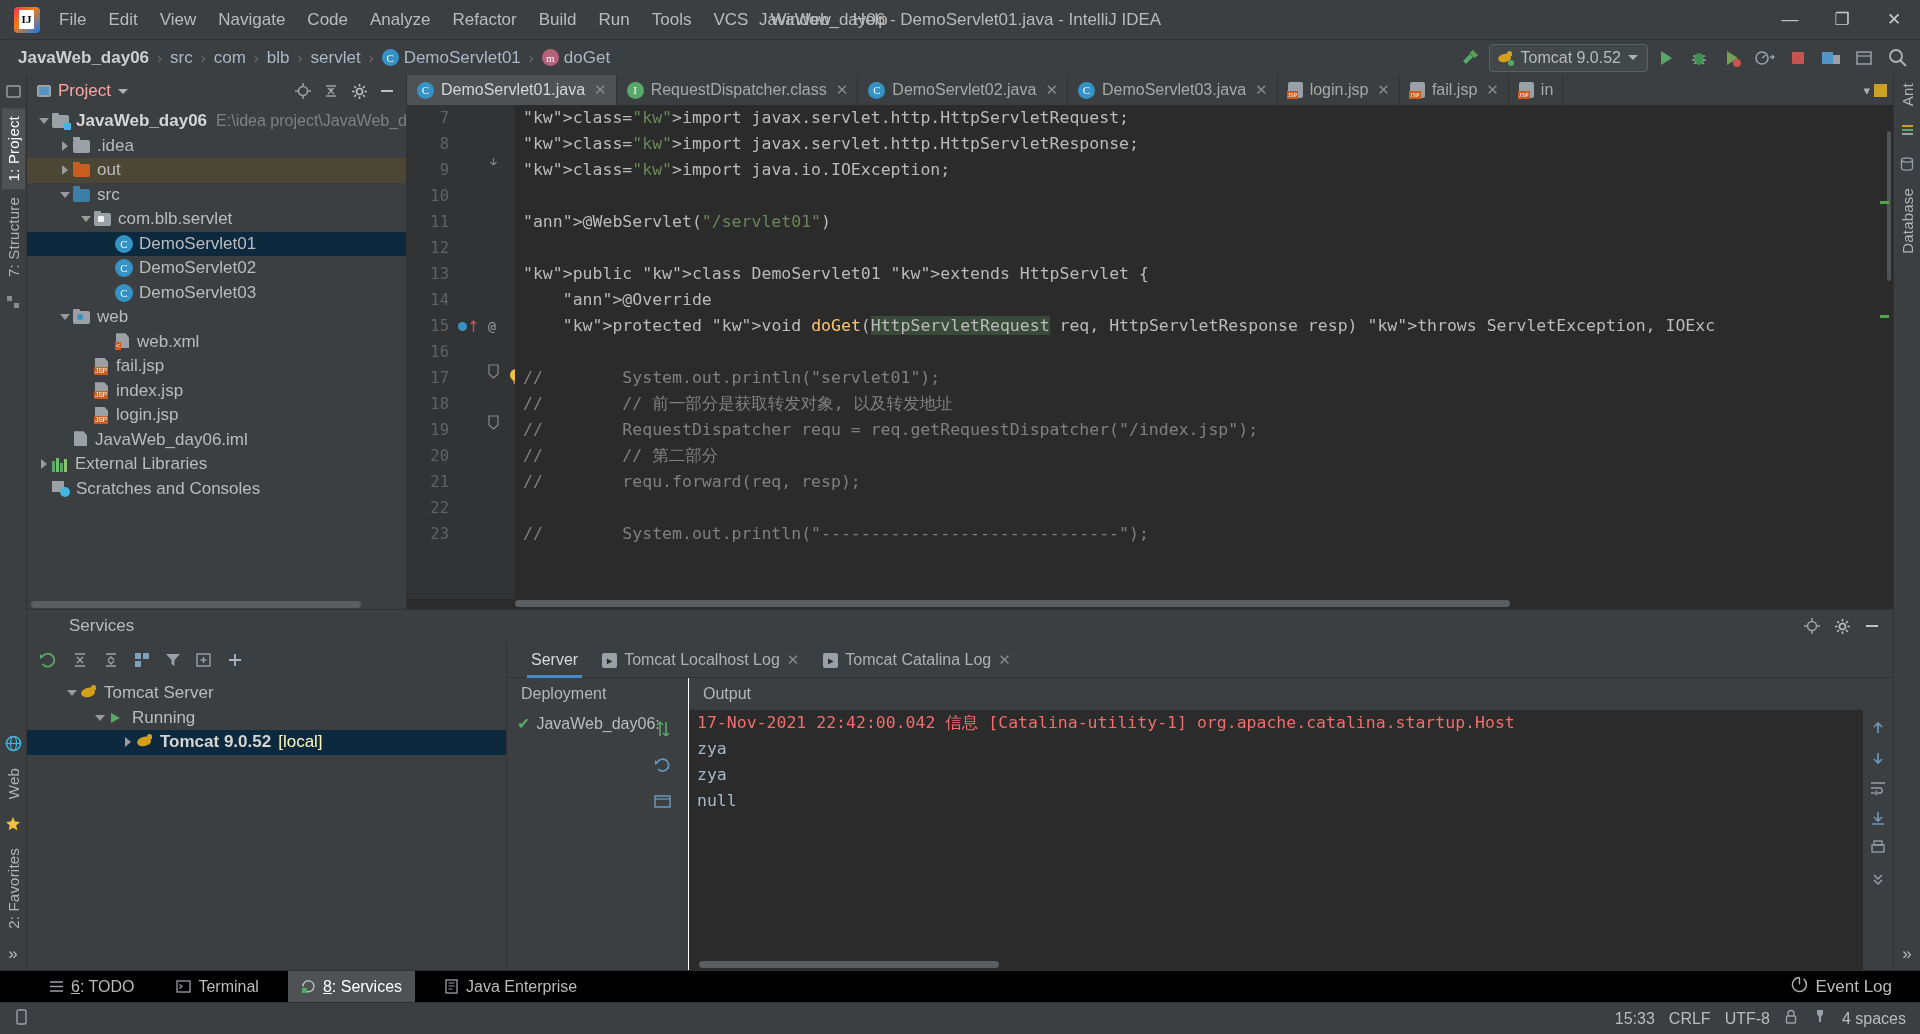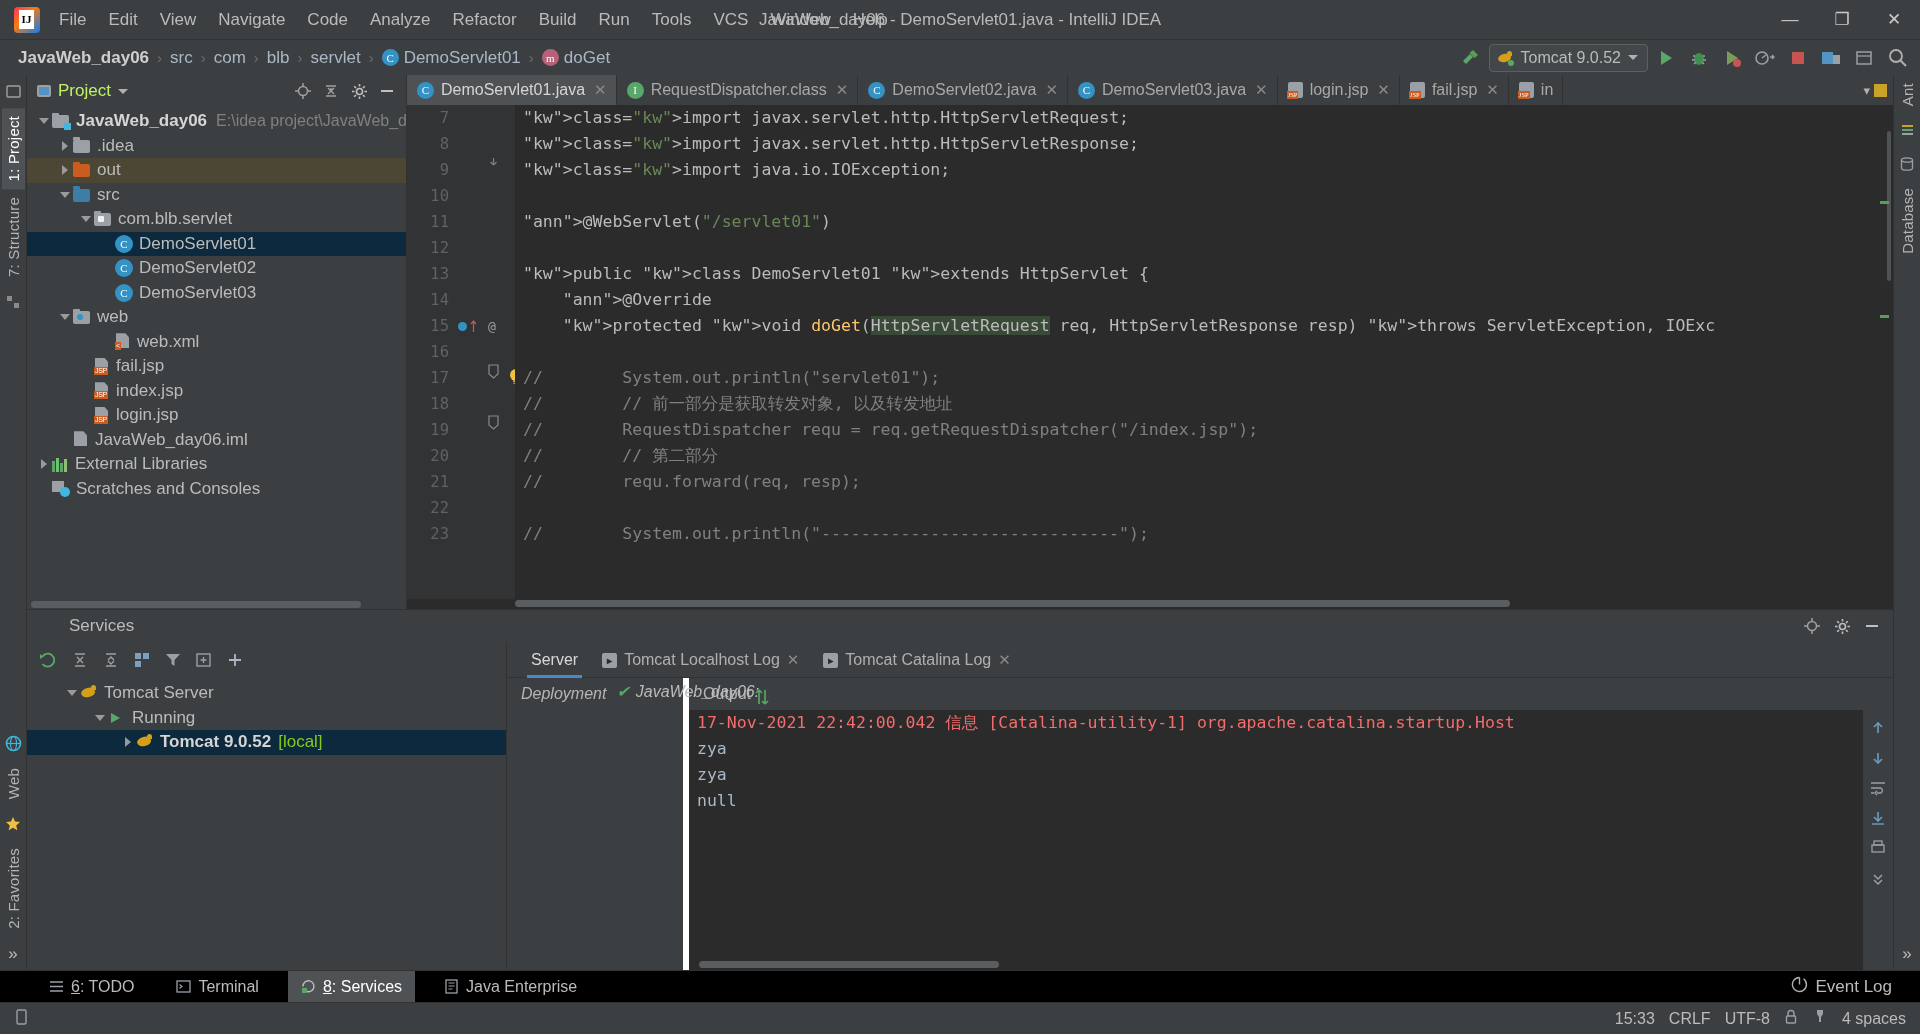--- a/index.html
+++ b/index.html
@@ -84,21 +84,21 @@
     align-items:center; border-left:1px solid #323232;
   }
 
   .center{ flex:1 1 auto; display:flex; flex-direction:column; min-width:0; }
   .upper{ display:flex; height:534px; flex:none; min-height:0; }
 
   
   .project-pane{ width:380px; background:#3c3f41; display:flex; flex-direction:column;
     border-right:1px solid #323232; flex:none; }
   .pp-header{ height:32px; display:flex; align-items:center; padding:0 6px 0 10px; gap:6px;}
-  .pp-title{ font-size:17px; color:#bef264; display:flex; align-items:center; gap:7px;}
+  .pp-title{ font-size:17px; color:#fca5a5; display:flex; align-items:center; gap:7px;}
   .pp-sq{ width:14px;height:12px;border:2px solid #a0a0a0;border-radius:2px;background:#5394c4; }
   .pp-tools{ margin-left:auto; display:flex; align-items:center; gap:2px;}
   .pp-ic{ width:26px;height:24px;display:flex;align-items:center;justify-content:center;border-radius:3px;}
 
   .tree{ flex:1 1 auto; overflow:hidden; font-size:17px; position:relative; padding-top:2px;}
   .trow{ height:24.5px; display:flex; align-items:center; white-space:nowrap; padding-right:6px;}
   .trow.sel{ background:#0d293e; }
   .trow.hl{ background:#4c4634; }
   .tw{ width:17px; flex:none; display:flex; align-items:center; justify-content:center; }
   .arrow{ width:0;height:0;border-top:5px solid transparent;border-bottom:5px solid transparent;
@@ -196,21 +196,21 @@
      border-bottom:1px solid #323232; flex:none;}
   .ltab{ display:flex; align-items:center; gap:7px; padding:0 12px; height:36px;
      font-size:16px; color:#b0b0b0; position:relative;}
   .ltab.active{ color:#d8d8d8; }
   .ltab.active:after{ content:''; position:absolute; left:8px; right:8px; bottom:0; height:3px;
     background:#4a88c7;}
   .ltab .x{ color:#8a8a8a; font-size:15px;}
   .logico{ width:15px;height:15px; background:#9aa0a6; border-radius:2px; color:#2b2b2b;
     font-size:10px; display:flex; align-items:center; justify-content:center; font-weight:bold;}
   .cols{ flex:1 1 auto; display:flex; min-height:0;}
-  .depl{ width:182px; flex:none; display:flex; border-right:6px solid #ffffff;font-style:italic;}
+  .depl{ width:182px; flex:none; display:flex; flex-direction:column; border-right:1px solid #ffffff;}
   .colhead{ height:32px; display:flex; align-items:center; padding-left:14px; font-size:16px;
      color:#b5b5b5; flex:none;}
   .depl-body{ flex:1 1 auto; position:relative;}
   .depl-row{ display:flex; align-items:center; gap:6px; padding:4px 6px 4px 10px; font-size:16px;}
   .check{ color:#59a869; font-size:16px; }
   .outcol{ flex:1 1 auto; display:flex; flex-direction:column; min-width:0;}
   .out-body{ flex:1 1 auto; background:#2b2b2b; position:relative; overflow:hidden;
     font-family:"DejaVu Sans Mono", monospace; font-size:16.5px; margin-right:0;}
   .oline{ height:26px; line-height:26px; white-space:pre; padding-left:8px; color:#a9b7c6;}
   .oline.red{ color:#f26d6d; }
@@ -855,21 +855,21 @@
                 </div>
                 <div class="trow sel" style="padding-left: 92px;">
                   <span class="tw">
                     <span class="arrow"></span>
                   </span>
                   <span class="ticon">
                     <span style="position:absolute;left:1px;top:3px;width:14px;height:9px;background:#d4a017;border-radius:50% 40% 45% 50%;transform:rotate(-12deg)"></span>
                     <span style="position:absolute;left:11px;top:0;width:5px;height:5px;background:#d4a017;border-radius:50% 50% 0 50%"></span>
                   </span>
                   <span class="tlabel bold">Tomcat 9.0.52</span>
-                  <span style="color: #84cc16; margin-left: 7px;">[local]</span>
+                  <span style="color: #fef9c3; margin-left: 7px;">[local]</span>
                 </div>
               </div>
           </div>
 
           <div class="sv-right">
             <div class="log-tabs">
                 <div class="ltab active">
                   <span>Server</span>
                 </div>
                 <div class="ltab">

